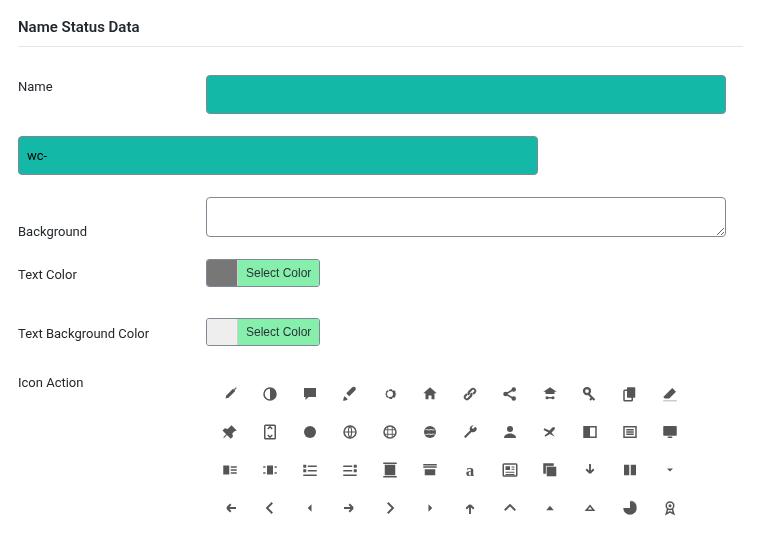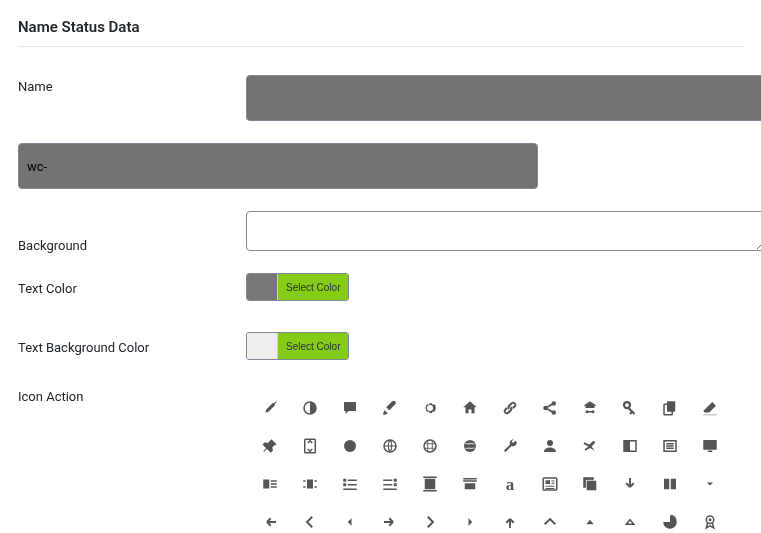--- a/index.html
+++ b/index.html
@@ -19,41 +19,40 @@
   }
   .divider {
     border: none;
     border-top: 1px solid #e5e5e5;
     margin: 0 0 28px 0;
   }
   .form-row {
     display: flex;
     align-items: flex-start;
     margin-bottom: 22px;
-    gap: 40px;
   }
   .form-row.align-center { align-items: center; }
   .form-label {
     width: 188px;
     flex-shrink: 0;
     font-size: 13px;
     color: #23282d;
     padding-top: 4px;
   }
   .form-control {
     flex: 1;
   }
   input[type="text"].txt {
     width: 520px;
-    height: 46px;
+    height: 39px;
     border: 1px solid #7e8993;
     border-radius: 4px;
     padding: 0 8px;
     font-size: 13px;
-    background: #737373;
+    background: #14b8a6;
     font-family: inherit;
   }
   textarea.txt {
     width: 520px;
     height: 40px;
     border: 1px solid #7e8993;
     border-radius: 4px;
     padding: 4px 8px;
     font-size: 13px;
     background: #fff;
@@ -69,22 +68,22 @@
     height: 28px;
     background: #f6f7f7;
   }
   .color-swatch {
     width: 30px;
     height: 100%;
   }
   .color-btn {
     border: none;
     border-left: 1px solid #d0d0d0;
-    background: #84cc16;
-    font-size: 10px;
+    background: #86efac;
+    font-size: 12px;
     padding: 0 8px;
     cursor: pointer;
     color: #2c3338;
   }
   .icon-scroll {
     width: 524px;
     height: 186px;
     overflow-y: scroll;
     padding: 4px 0 4px 4px;
   }

